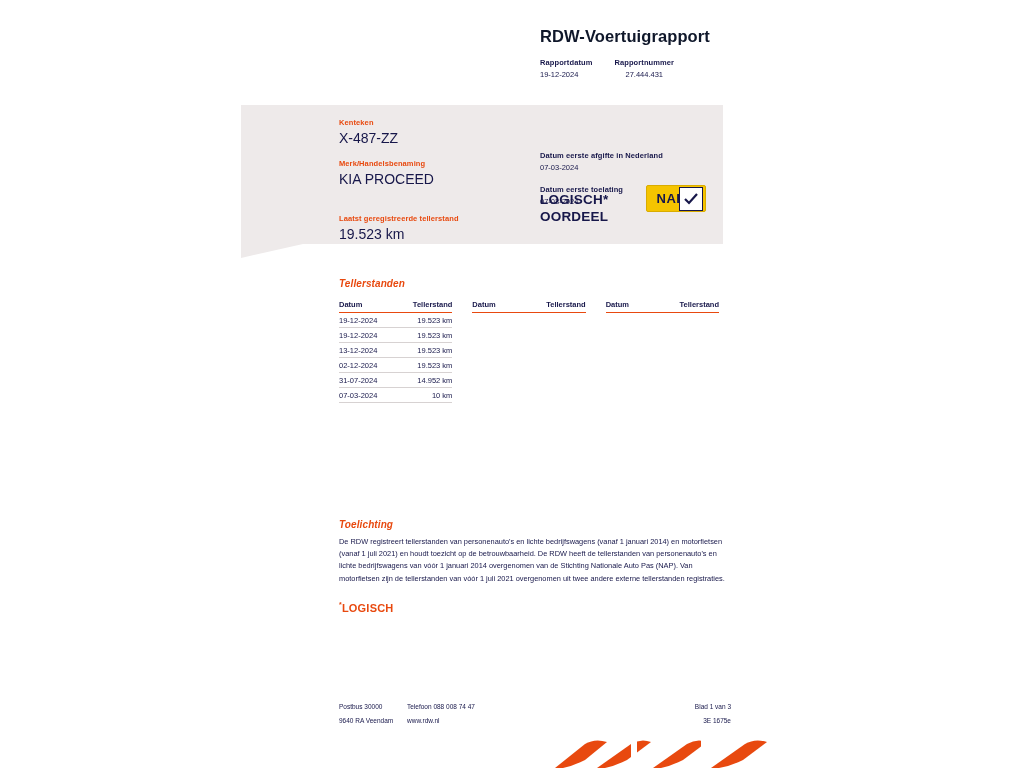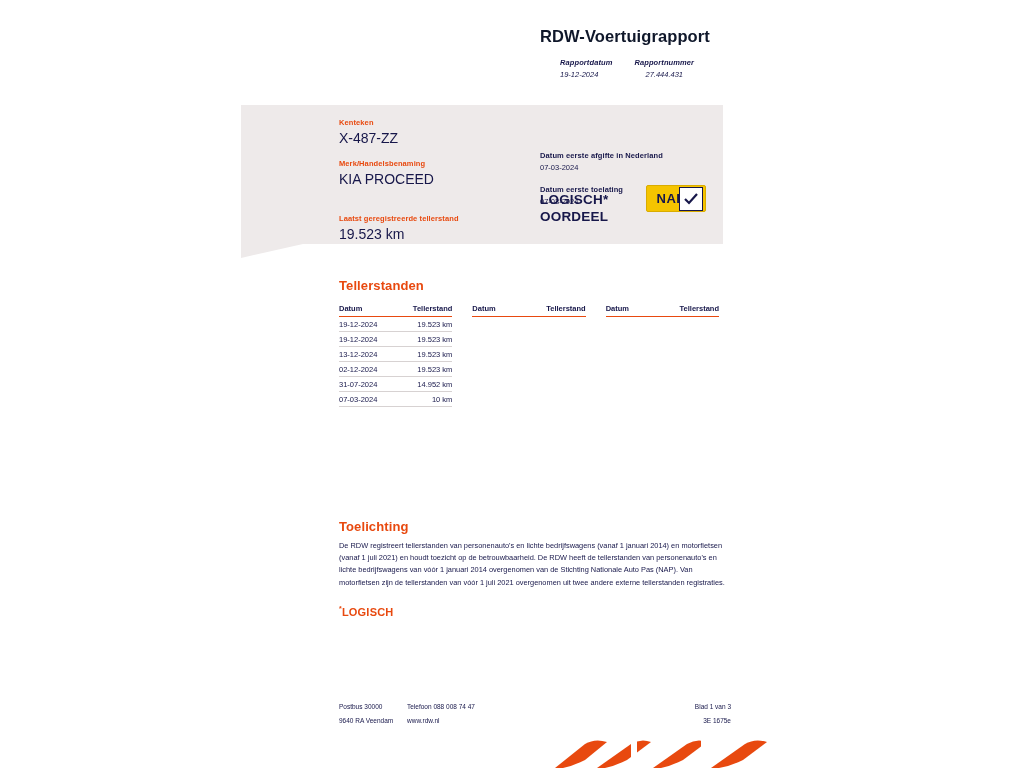--- a/index.html
+++ b/index.html
@@ -48,24 +48,23 @@
     left: 540px;
     top: 27px;
     font-size: 16.5px;
     font-weight: bold;
     color: #0f172a;
     letter-spacing: 0.1px;
   }
 
   .meta-row {
     position: absolute;
-    left: 560px;
+    left: 540px;
     top: 58px;
     display: flex;
-    font-style: italic;
   }
   .meta-col { margin-right: 22px; }
   .meta-col.wide { margin-right: 13px; text-align: center; }
   .meta-label {
     font-size: 7.5px;
     font-weight: bold;
     color: #17174a;
     letter-spacing: 0.1px;
     margin-bottom: 3px;
   }
@@ -175,25 +174,26 @@
   .nap-check svg { display: block; }
 
   
   .section {
     position: absolute;
     left: 339px;
     top: 278px;
     width: 400px;
   }
   .section-title {
-    font-size: 13px;
+    font-size: 10px;
     font-weight: bold;
     color: #e8490f;
     letter-spacing: 0.1px;
     margin-bottom: 5px;
+    font-style: italic;
   }
   .table-wrap {
     display: flex;
     margin-top: 11px;
   }
   .tbl {
     border-collapse: collapse;
     width: 115px;
     margin-right: 20px;
   }

